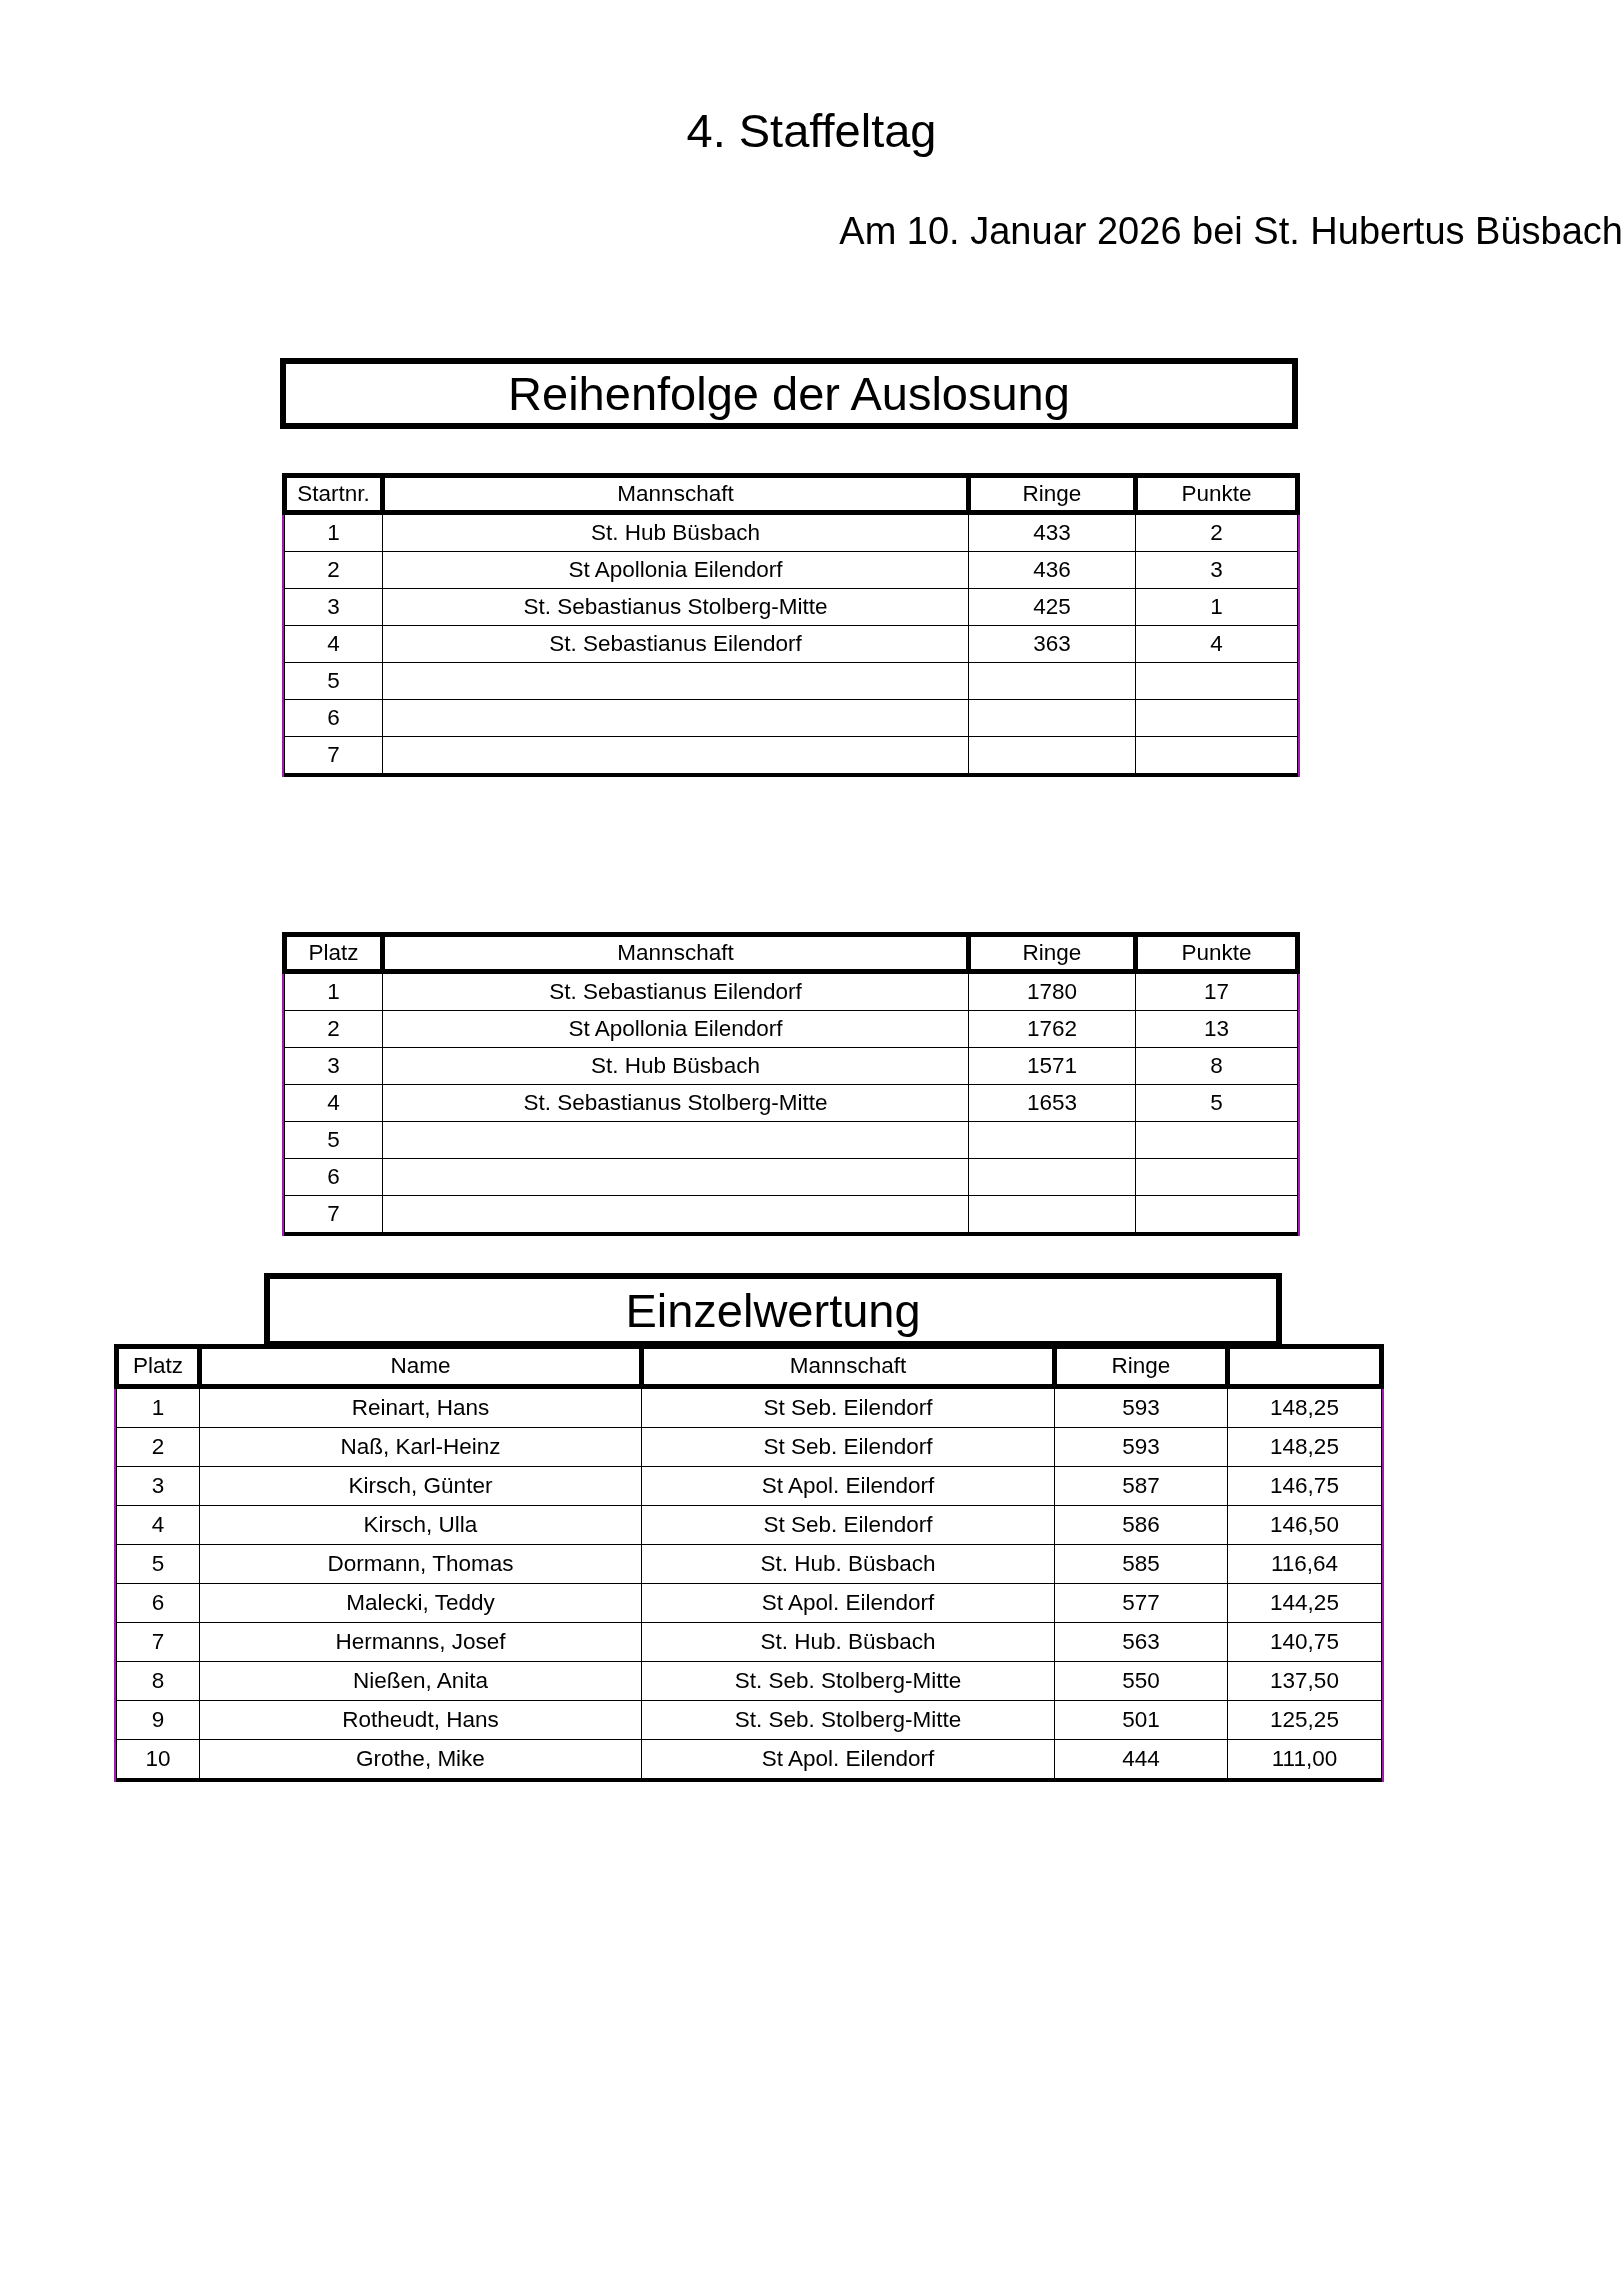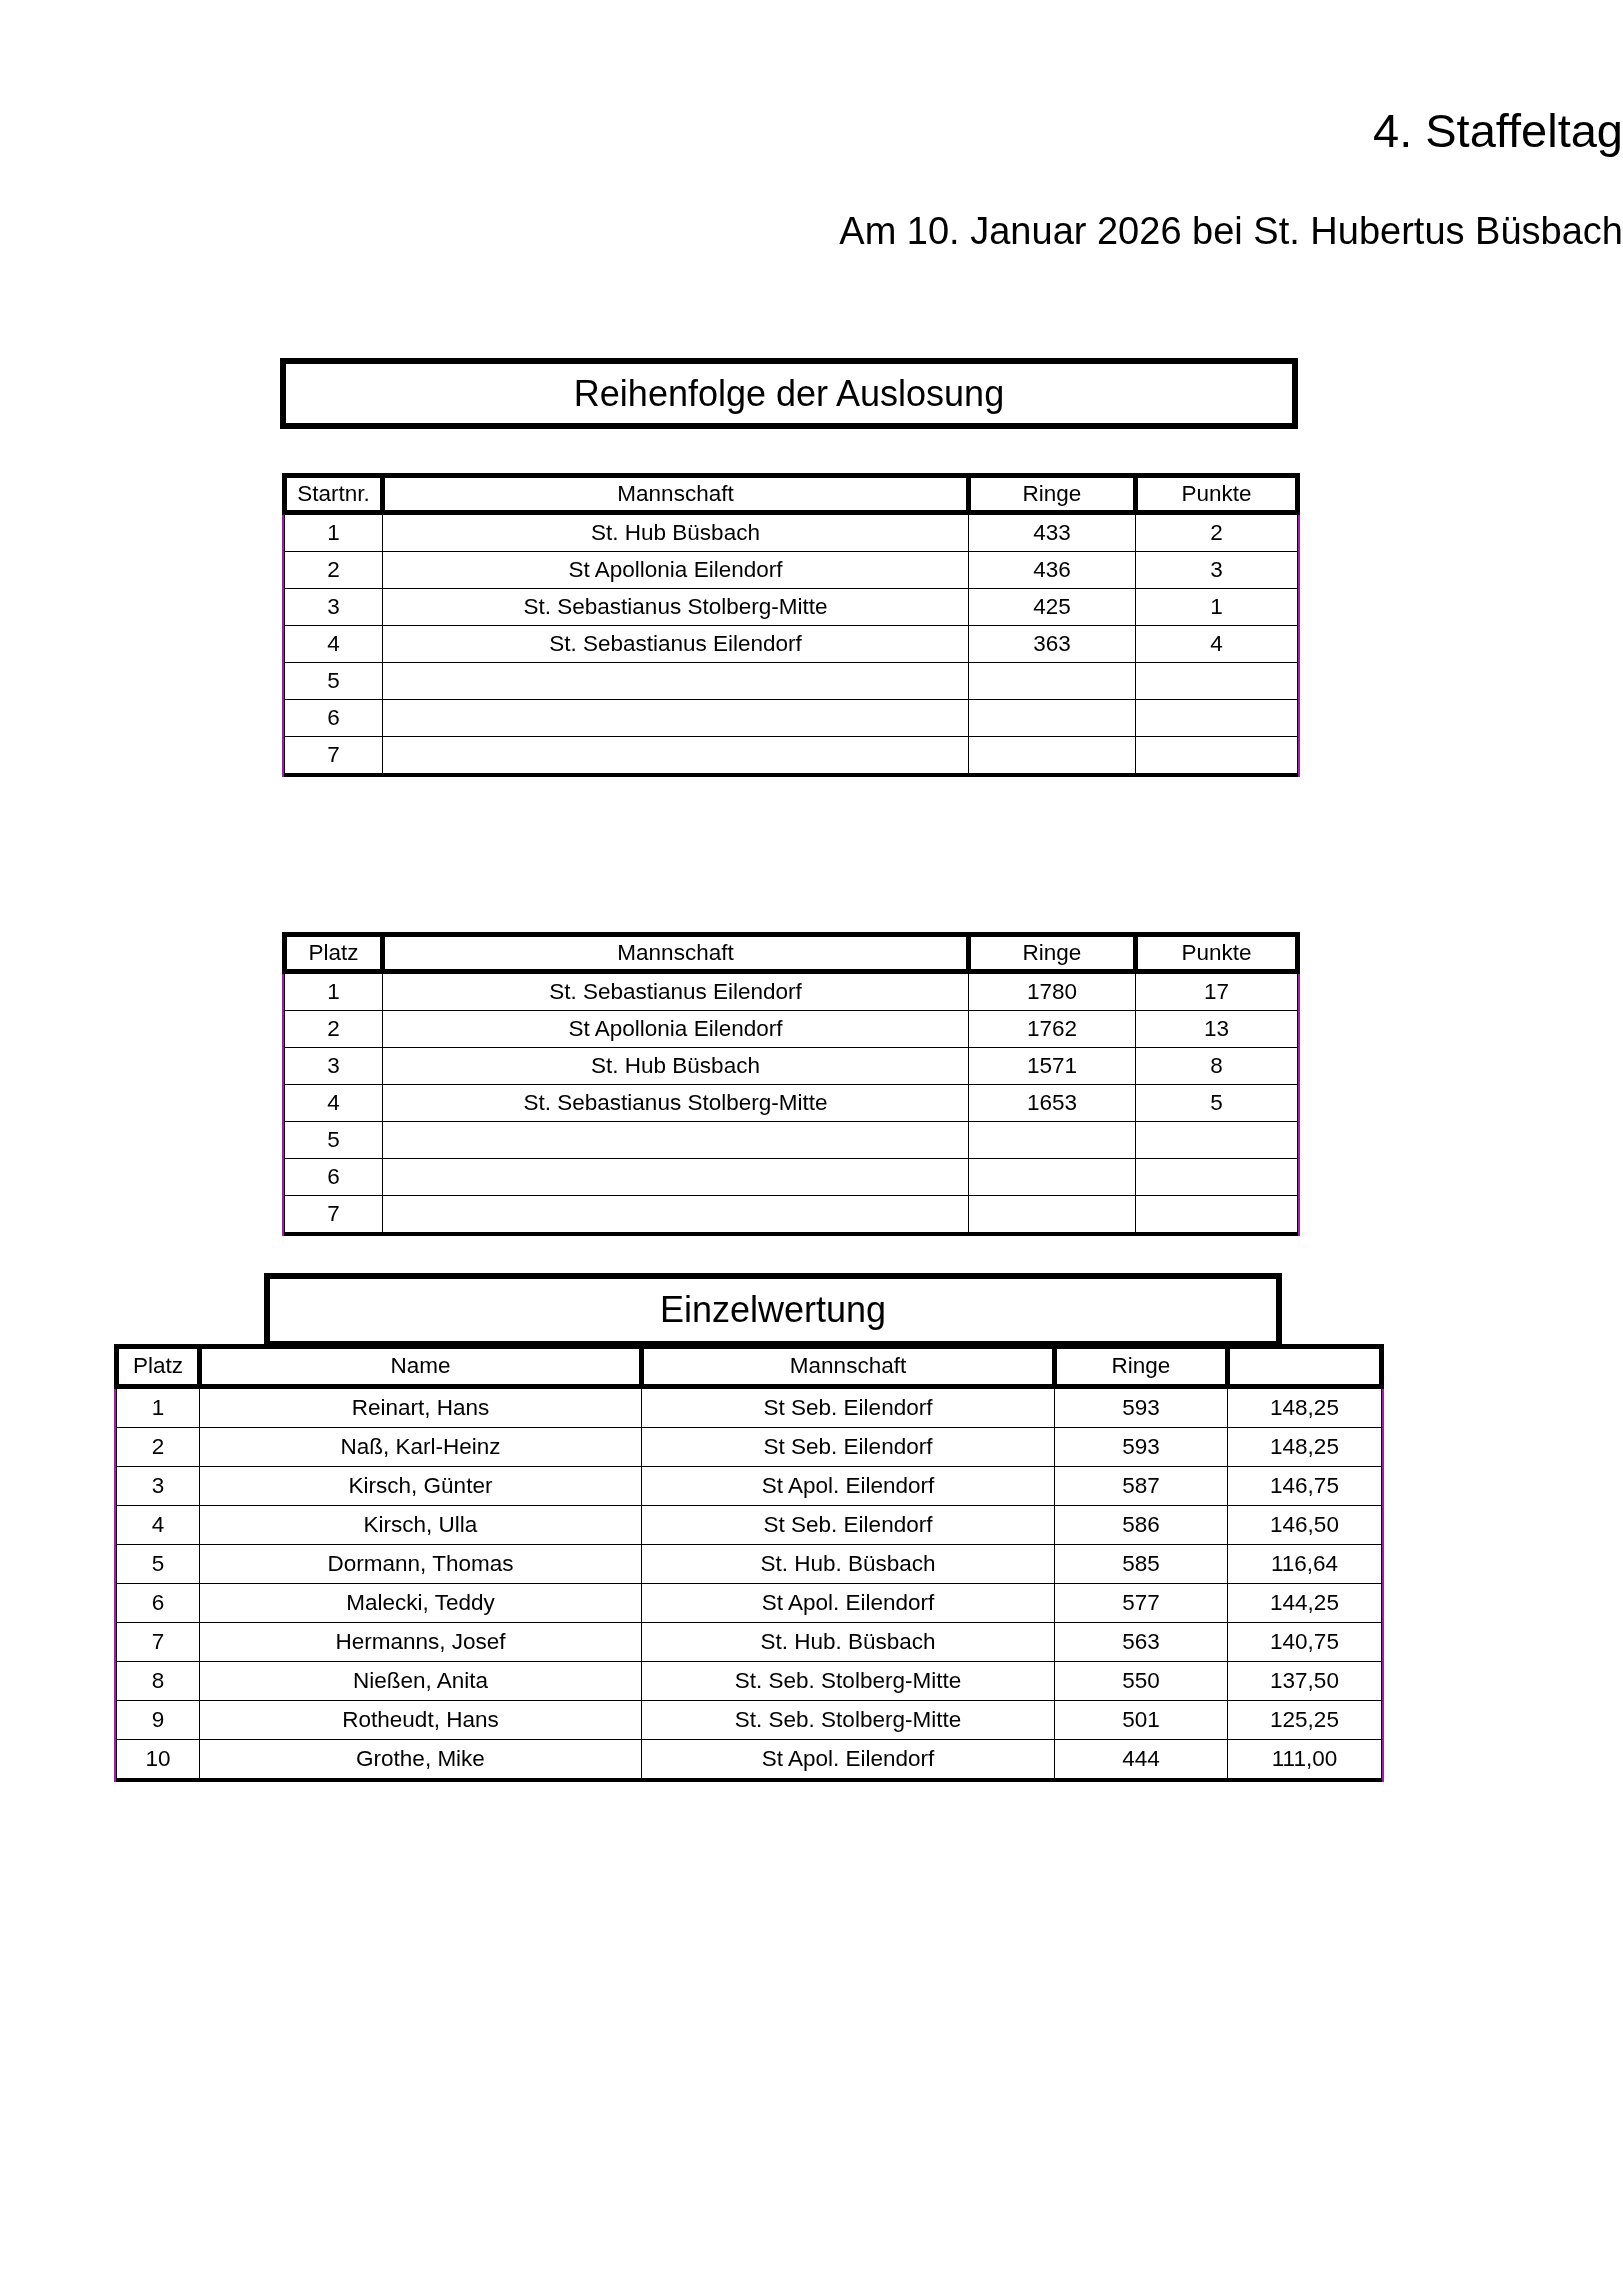--- a/index.html
+++ b/index.html
@@ -21,21 +21,21 @@
     inset: 0;
     background: #ffffff;
   }
 
   
   .doc-title {
     position: absolute;
     top: 107px;
     left: 0;
     width: 1623px;
-    text-align: right;
+    text-align: center;
     font-size: 47px;
     line-height: 1;
     letter-spacing: 0px;
   }
   .doc-subtitle {
     position: absolute;
     top: 212px;
     left: 0;
     width: 1623px;
     text-align: right;
@@ -47,21 +47,21 @@
   .section-box {
     position: absolute;
     border: 6px solid #000000;
     background: #ffffff;
     box-sizing: border-box;
     display: flex;
     align-items: center;
     justify-content: center;
   }
   .section-box .section-label {
-    font-size: 36px;
+    font-size: 47px;
     line-height: 1;
     text-align: center;
     white-space: nowrap;
   }
 
   #sec-auslosung { left: 280px; top: 358px; width: 1018px; height: 71px; }
   #sec-platzierung { left: 280px; top: 815px; width: 1018px; height: 71px; }
   #sec-einzel { left: 264px; top: 1273px; width: 1018px; height: 74px; z-index: 3; }
 
   

